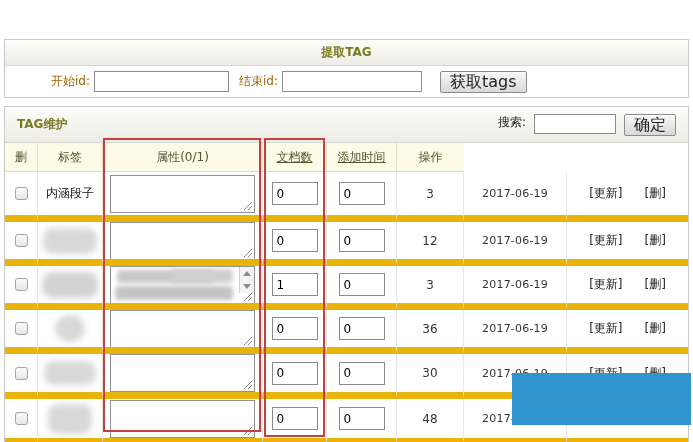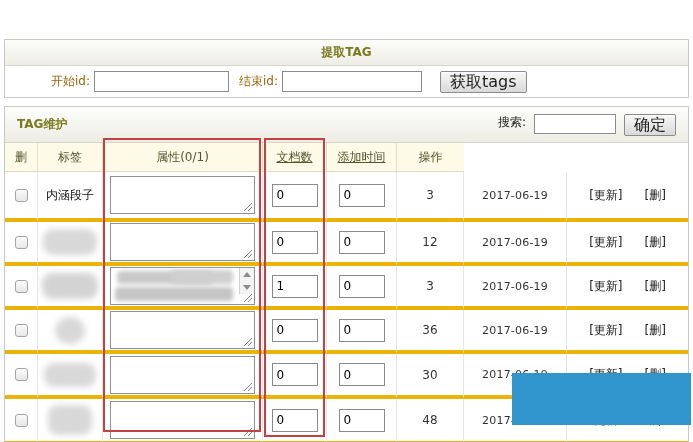--- a/index.html
+++ b/index.html
@@ -27,21 +27,21 @@
     box-shadow:inset 0 1px 0 #fff; cursor:pointer; }
 
   
   .box-maintain { top:106px; height:340px; border-bottom:none; }
   .box-maintain .box-title { height:36px; justify-content:space-between; }
   .search-wrap { display:flex; gap:8px; font-weight:normal; color:#222; }
 
   
   .tr { display:grid; grid-template-columns:33px 65px 160px 64px 70px 67px 103px 1fr; }
   .td, .th { display:flex; align-items:center; justify-content:center;
-    border-right:1px solid #e6e6e2; border-bottom:4px solid #eab308; overflow:hidden; }
+    border-right:1px solid #e6e6e2; border-bottom:7px solid #eab308; overflow:hidden; }
   .td:last-child, .th:last-child { border-right:none; }
   .thead { height:29px; }
   .th { background:#fdfbe7; color:#55552e; border-right:1px solid #e3e0c6; border-bottom:1px solid #dedbc2; }
   .th.sort { text-decoration:underline; }
   .r1{height:50px}.r2{height:44px}.r3{height:44px}.r4{height:44px}.r5{height:45px}.r6{height:46px}
 
   
   .chk { width:13px; height:13px; border:1px solid #a5a5a5; border-radius:3px;
     background:linear-gradient(#fbfbfb,#e6e6e6); cursor:pointer; }
   .tagname { color:#111; }

